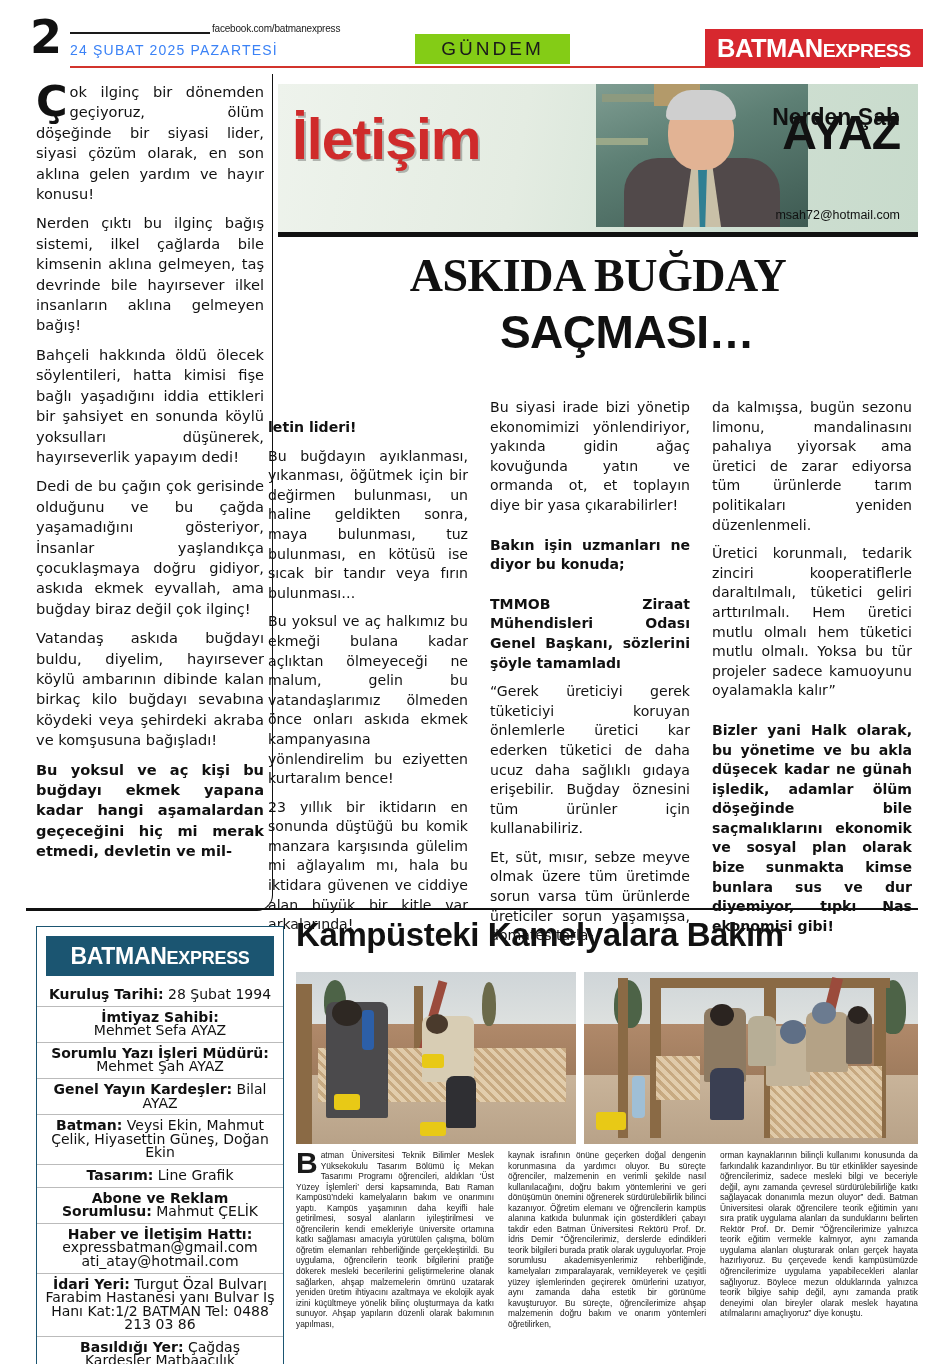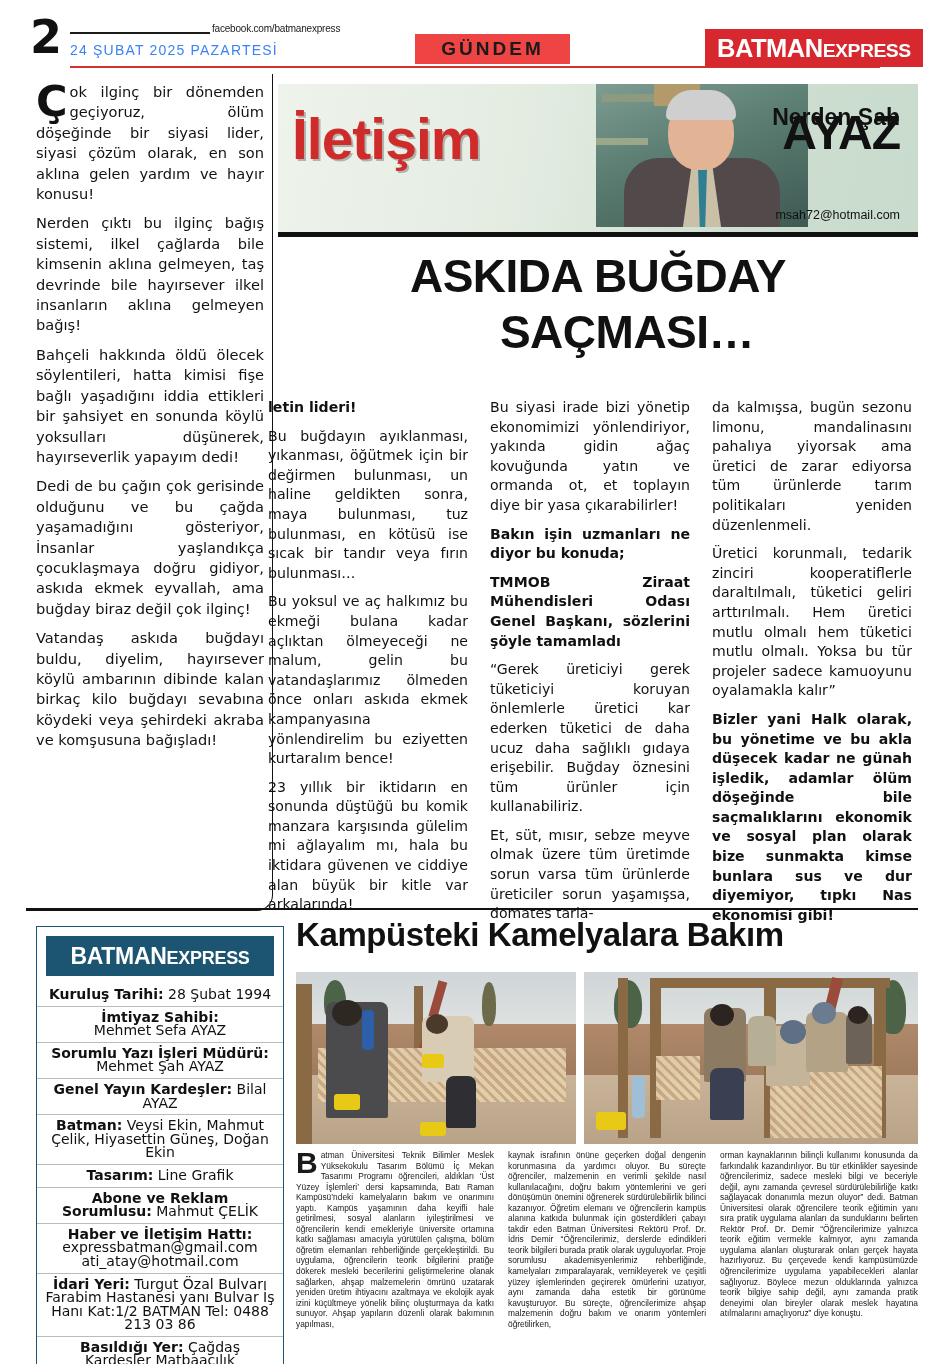--- a/index.html
+++ b/index.html
@@ -5,21 +5,21 @@
   html,body{margin:0;padding:0;background:#fff;}
   body{width:951px;height:1364px;font-family:"Liberation Sans",sans-serif;color:#111;overflow:hidden;position:relative;}
   .page{position:relative;width:951px;height:1364px;}
 
   
   .topbar{position:absolute;left:0;top:0;width:951px;height:72px;}
   .pagenum{position:absolute;left:30px;top:14px;font-size:46px;font-weight:700;line-height:46px;font-family:"DejaVu Sans",sans-serif;letter-spacing:-1px;}
   .rule-short{position:absolute;left:70px;top:32px;width:140px;height:2px;background:#1a1a1a;}
   .fbline{position:absolute;left:212px;top:23px;font-size:10px;letter-spacing:-0.2px;color:#1a1a1a;font-family:"Liberation Sans Narrow","Liberation Sans",sans-serif;}
   .datetxt{position:absolute;left:70px;top:42px;font-size:14px;letter-spacing:1.2px;color:#3b82f6;font-family:"Liberation Sans",sans-serif;}
-  .gundem-box{position:absolute;left:415px;top:34px;width:155px;height:30px;background:#ef4444;display:flex;align-items:center;justify-content:center;font-weight:bold;}
+  .gundem-box{position:absolute;left:415px;top:34px;width:155px;height:30px;background:#84cc16;display:flex;align-items:center;justify-content:center;}
   .gundem-box span{font-size:19px;letter-spacing:3px;color:#1a1a1a;}
   .redline{position:absolute;left:70px;top:66px;width:810px;height:2px;background:#d2342c;}
   .masthead-top{position:absolute;right:28px;top:29px;width:218px;height:38px;background:#d7282f;display:flex;align-items:center;justify-content:center;}
   .masthead-top .mt{color:#fff;font-size:25px;font-weight:700;letter-spacing:-0.5px;font-family:"Liberation Sans Narrow","Liberation Sans",sans-serif;white-space:nowrap;transform:scaleX(1.02);}
   .masthead-top .mt small{font-size:19px;}
 
   
   .opcol{position:absolute;left:36px;top:82px;width:228px;height:820px;}
   .opcol p{margin:0 0 9px 0;font-size:14.6px;line-height:20.4px;text-align:justify;text-justify:inter-word;font-family:"DejaVu Sans",sans-serif;hyphens:manual;}
   .opcol p.bold{font-weight:700;}
@@ -40,28 +40,28 @@
   .ph-hair{position:absolute;left:70px;top:6px;width:70px;height:30px;border-radius:34px 34px 6px 6px;background:#cfcfcf;}
   .ph-body{position:absolute;left:28px;top:74px;width:156px;height:70px;background:#51494a;border-radius:34px 34px 0 0;}
   .ph-shirt{position:absolute;left:82px;top:76px;width:48px;height:68px;background:#c9c0a7;clip-path:polygon(30% 0,70% 0,90% 100%,10% 100%);}
   .ph-tie{position:absolute;left:99px;top:84px;width:15px;height:60px;background:#2f7f93;clip-path:polygon(20% 0,80% 0,68% 100%,32% 100%);}
   .banner .name1{position:absolute;right:18px;top:20px;font-size:23px;font-weight:700;font-family:"Liberation Sans Narrow","Liberation Sans",sans-serif;color:#111;}
   .banner .name2{position:absolute;right:18px;top:23px;font-size:48px;font-weight:700;font-family:"Liberation Sans Narrow","Liberation Sans",sans-serif;color:#111;letter-spacing:-1px;line-height:52px;}
   .banner .mail{position:absolute;right:18px;bottom:10px;font-size:12.5px;color:#111;font-family:"Liberation Sans Narrow","Liberation Sans",sans-serif;}
 
   
   .headline{position:absolute;left:278px;top:248px;width:640px;text-align:center;}
-  .headline .l1{font-size:46px;font-weight:700;letter-spacing:-0.5px;line-height:56px;font-family:Liberation Sans, sans-serif;}
+  .headline .l1{font-size:46px;font-weight:700;letter-spacing:-0.5px;line-height:56px;font-family:Liberation Serif, serif;}
   .headline .l2{font-size:46px;font-weight:700;letter-spacing:-0.5px;line-height:56px;font-family:"Liberation Sans",sans-serif;padding-left:58px;}
 
   
   .artcols{position:absolute;left:268px;top:398px;width:648px;height:500px;display:flex;gap:22px;}
   .artcol{width:200px;}
   .artcol p{margin:0 0 9px 0;font-size:14.1px;line-height:19.6px;text-align:justify;font-family:"DejaVu Sans",sans-serif;}
-  .artcol p.b{font-weight:700;}
+  .artcol p.b{font-weight:700;margin-top:20px;}
 
   
   .hr-thick{position:absolute;left:26px;top:908px;width:892px;height:2px;background:#111;}
 
   
   .imprint{position:absolute;left:36px;top:926px;width:246px;border:1.5px solid #1b5571;background:#fff;}
   .imp-logo{margin:9px 9px 8px 9px;background:#1b5571;height:40px;display:flex;align-items:center;justify-content:center;}
   .imp-logo span{color:#fff;font-size:23px;font-weight:700;font-family:"Liberation Sans Narrow","Liberation Sans",sans-serif;letter-spacing:-0.3px;}
   .imp-logo span small{font-size:18px;}
   .imp-row{padding:4px 8px;border-top:1px solid #bbb;text-align:center;font-size:14px;line-height:13.6px;font-family:"DejaVu Sans",sans-serif;}
@@ -111,20 +111,21 @@
     </div>
   </div>
 
   <div class="opcol-border"></div>
   <div class="opcol">
     <p><span class="dropcap">Ç</span><span>ok ilginç bir dönemden geçiyoruz, ölüm döşeğinde bir siyasi lider, siyasi çözüm olarak, en son aklına gelen yardım ve hayır konusu!</span></p>
     <p>Nerden çıktı bu ilginç bağış sistemi, ilkel çağlarda bile kimsenin aklına gelmeyen, taş devrinde bile hayırsever ilkel insanların aklına gelmeyen bağış!</p>
     <p>Bahçeli hakkında öldü ölecek söylentileri, hatta kimisi fişe bağlı yaşadığını iddia ettikleri bir şahsiyet en sonunda köylü yoksulları düşünerek, hayırseverlik yapayım dedi!</p>
     <p>Dedi de bu çağın çok gerisinde olduğunu ve bu çağda yaşamadığını gösteriyor, İnsanlar yaşlandıkça çocuklaşmaya doğru gidiyor, askıda ekmek eyvallah, ama buğday biraz değil çok ilginç!</p>
     <p>Vatandaş askıda buğdayı buldu, diyelim, hayırsever köylü ambarının dibinde kalan birkaç kilo buğdayı sevabına köydeki veya şehirdeki akraba ve komşusuna bağışladı!</p>
+    <p class="bold">Bu yoksul ve aç kişi bu buğdayı ekmek yapana kadar hangi aşamalardan geçeceğini hiç mi merak etmedi, devletin ve mil-</p>
   </div>
 
   <div class="banner">
     <div class="sah">İletişim</div>
     <div class="photo">
       <div class="ph-bg"></div>
       <div class="ph-shelf"></div>
       <div class="ph-shelf2"></div>
       <div class="ph-books"></div>
       <div class="ph-body"></div>

